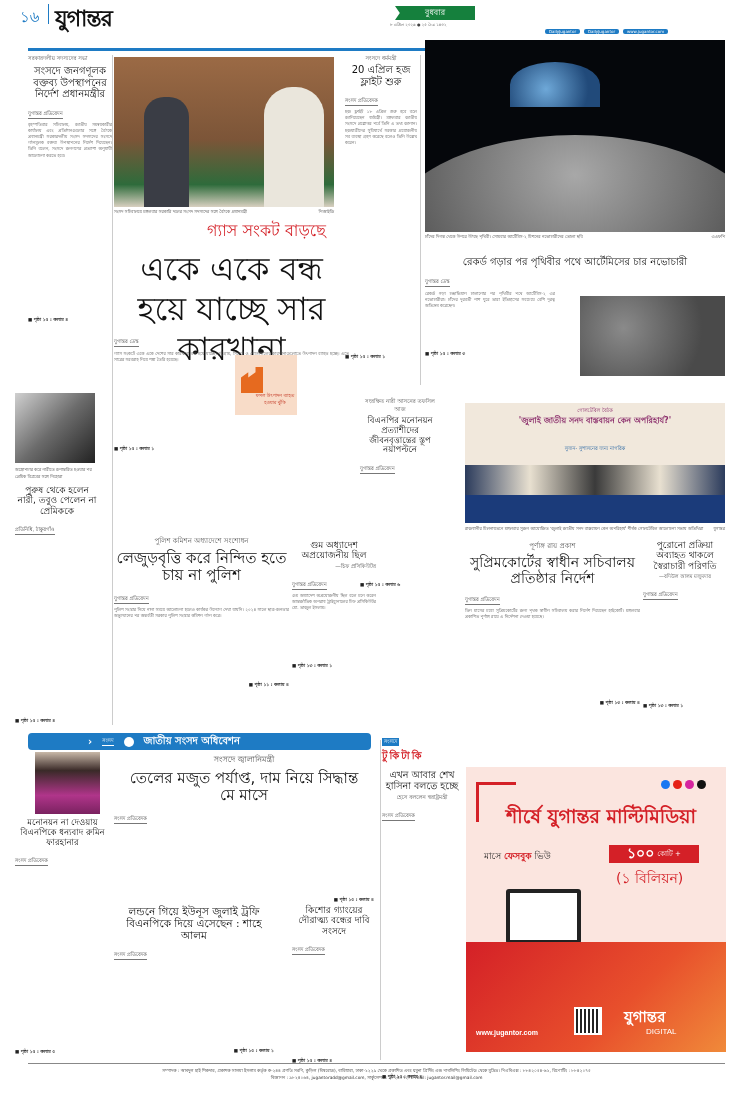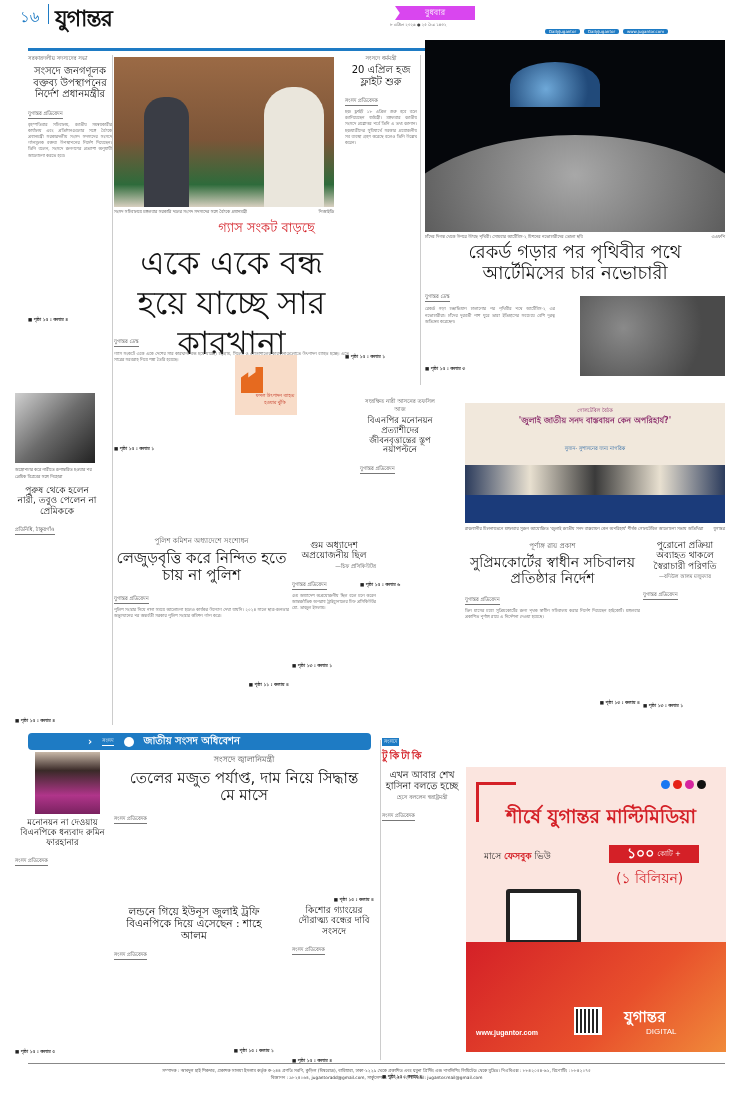--- a/index.html
+++ b/index.html
@@ -15,21 +15,21 @@
   .caption { font-size: 4.2px; color: #444; font-family: "DejaVu Sans", sans-serif; }
   .vline { position: absolute; width: 1px; background: #ccc; }
 </style>
 </head>
 <body>
 
 <div class="abs" style="left:0;top:0;width:751px;height:32px;">
   <span class="abs" style="left:20px;top:5px;font-size:15px;color:#1e7bc4;font-family:'DejaVu Sans',sans-serif;">১৬</span>
   <span class="abs" style="left:48px;top:4px;width:1px;height:20px;background:#1e7bc4;"></span>
   <span class="abs" style="left:55px;top:1px;font-size:22px;font-weight:bold;color:#111;font-family:'DejaVu Sans',sans-serif;letter-spacing:-1px;">যুগান্তর</span>
-  <div class="abs" style="left:395px;top:6px;width:80px;height:14px;background:#d946ef;clip-path:polygon(0 0,100% 0,100% 100%,0 100%,6% 50%);">
+  <div class="abs" style="left:395px;top:6px;width:80px;height:14px;background:#15803d;clip-path:polygon(0 0,100% 0,100% 100%,0 100%,6% 50%);">
     <span style="display:block;text-align:center;color:#fff;font-size:8px;line-height:14px;font-family:'DejaVu Sans',sans-serif;">বুধবার</span>
   </div>
   <span class="abs" style="left:390px;top:22px;font-size:4px;color:#444;font-family:'DejaVu Sans',sans-serif;">৮ এপ্রিল ২০২৬ ● ২৫ চৈত্র ১৪৩২</span>
   <div class="abs" style="left:545px;top:29px;display:flex;gap:4px;">
     <span style="font-size:4px;background:#1e7bc4;color:#fff;padding:0 4px;border-radius:2px;font-family:'DejaVu Sans',sans-serif;">DailyJugantor</span>
     <span style="font-size:4px;background:#1e7bc4;color:#fff;padding:0 4px;border-radius:2px;font-family:'DejaVu Sans',sans-serif;">DailyJugantor</span>
     <span style="font-size:4px;background:#1e7bc4;color:#fff;padding:0 4px;border-radius:2px;font-family:'DejaVu Sans',sans-serif;">www.jugantor.com</span>
   </div>
 </div>
 <div class="abs rule" style="left:28px;top:48px;width:397px;"></div>
@@ -61,29 +61,29 @@
 <div class="abs" style="left:425px;top:40px;width:300px;height:192px;background:#05070b;overflow:hidden;">
   <div class="abs" style="left:85px;top:22px;width:90px;height:45px;border-radius:50% 50% 0 0;background:radial-gradient(circle at 40% 60%,#6ea8d8,#214a7a 70%);"></div>
   <div class="abs" style="left:-40px;top:95px;width:380px;height:200px;border-radius:50%;background:radial-gradient(ellipse at 50% 20%,#a8a8a8,#5e5e5e 60%,#2c2c2c);"></div>
 </div>
 <div class="abs caption" style="left:425px;top:234px;width:300px;">
   <span>চাঁদের দিগন্ত থেকে উপরে উঠছে পৃথিবী। সোমবার আর্টেমিস-২ মিশনের নভোচারীদের তোলা ছবি</span>
   <span style="float:right;">এএফপি</span>
 </div>
 
 <div class="abs" style="left:425px;top:240px;width:300px;">
-  <div class="hl" style="font-size:18px;padding:0 30px;margin-top:2px;">রেকর্ড গড়ার পর পৃথিবীর পথে আর্টেমিসের চার নভোচারী</div>
+  <div class="hl" style="font-size:10px;padding:0 30px;margin-top:16px;">রেকর্ড গড়ার পর পৃথিবীর পথে আর্টেমিসের চার নভোচারী</div>
   <div class="byline" style="margin-top:6px;">যুগান্তর ডেস্ক</div>
   <div class="body-text" style="width:130px;height:60px;margin-top:4px;">রেকর্ড গড়া চন্দ্রাভিযান চালানোর পর পৃথিবীর পথে আর্টেমিস-২ এর নভোচারীরা। চাঁদের দূরবর্তী পাশ ঘুরে তারা ইতিহাসের সবচেয়ে বেশি দূরত্ব অতিক্রম করেছেন।</div>
   <div class="contd">■ পৃষ্ঠা ১৫ : কলাম ৩</div>
 </div>
 <div class="abs" style="left:580px;top:296px;width:145px;height:80px;background:radial-gradient(circle at 30% 40%,#8a8a8a,#4a4a4a 70%);"></div>
 
 <div class="abs" style="left:114px;top:218px;width:305px;">
-  <div class="kicker" style="color:#d42027;font-size:13px;">গ্যাস সংকট বাড়ছে</div>
+  <div class="kicker" style="color:#d42027;font-size:16px;">গ্যাস সংকট বাড়ছে</div>
   <div class="hl" style="font-size:32px;width:235px;margin-top:4px;line-height:1.25;">একে একে বন্ধ হয়ে যাচ্ছে সার কারখানা</div>
 </div>
 <div class="abs" style="left:114px;top:328px;width:235px;">
   <div class="byline">যুগান্তর ডেস্ক</div>
   <div class="body-text" style="height:95px;margin-top:4px;">গ্যাস সংকটে একে একে দেশের সার কারখানা বন্ধ হয়ে যাচ্ছে। চট্টগ্রাম, সিলেট ও ঘোড়াশালের কারখানাগুলোতে উৎপাদন ব্যাহত হচ্ছে। এতে সারের সরবরাহ নিয়ে শঙ্কা তৈরি হয়েছে।</div>
   <div class="contd">■ পৃষ্ঠা ১৫ : কলাম ১</div>
 </div>
 <div class="abs" style="left:235px;top:355px;width:62px;height:60px;background:#f8dcc8;">
   <div class="abs" style="left:6px;top:12px;width:22px;height:26px;background:#e66a1f;clip-path:polygon(0 40%,33% 20%,33% 40%,66% 20%,66% 0,100% 0,100% 100%,0 100%);"></div>
   <div class="abs" style="left:20px;top:38px;width:40px;font-size:4.5px;color:#c0301c;text-align:center;font-family:'DejaVu Sans',sans-serif;">ফসল উৎপাদন ব্যাহত হওয়ার ঝুঁকি</div>

